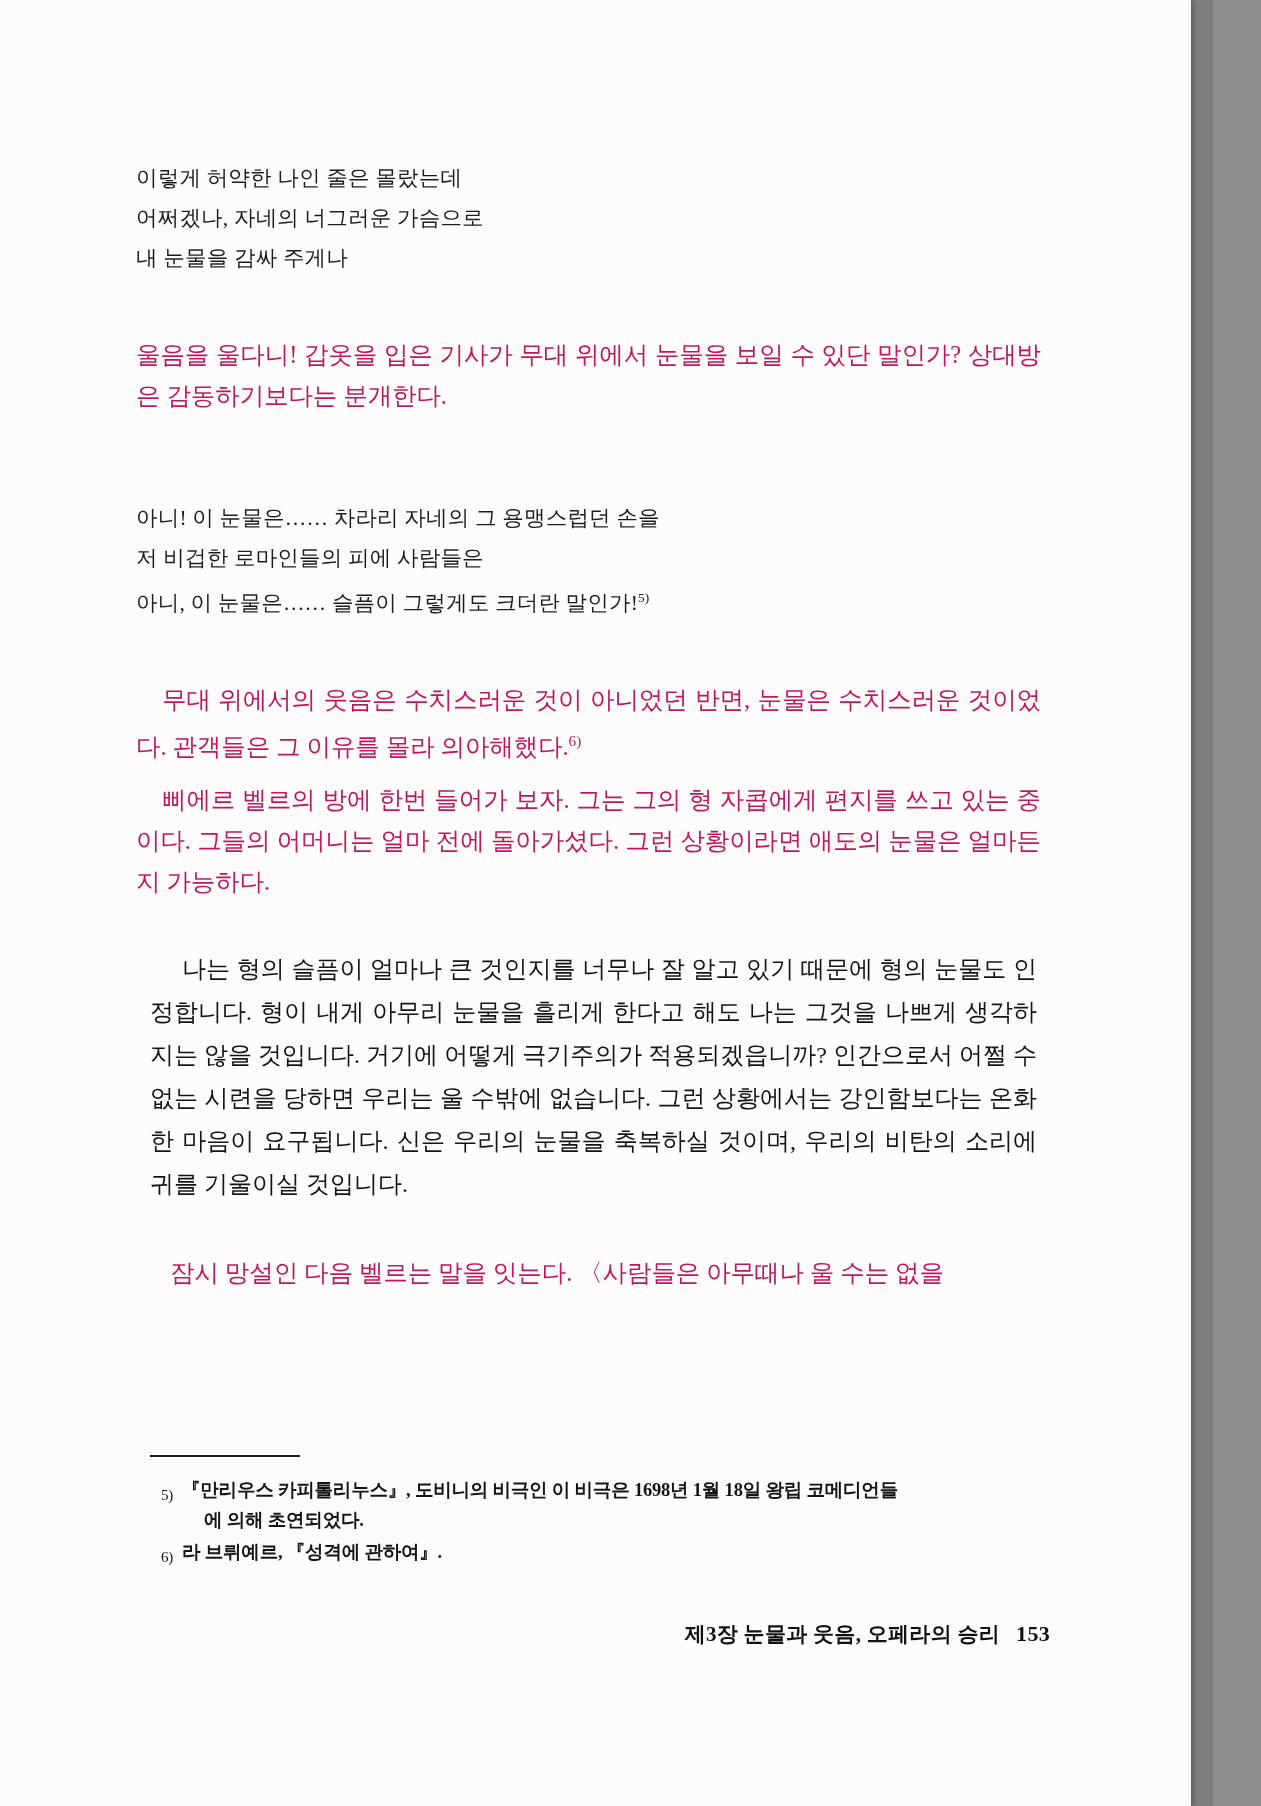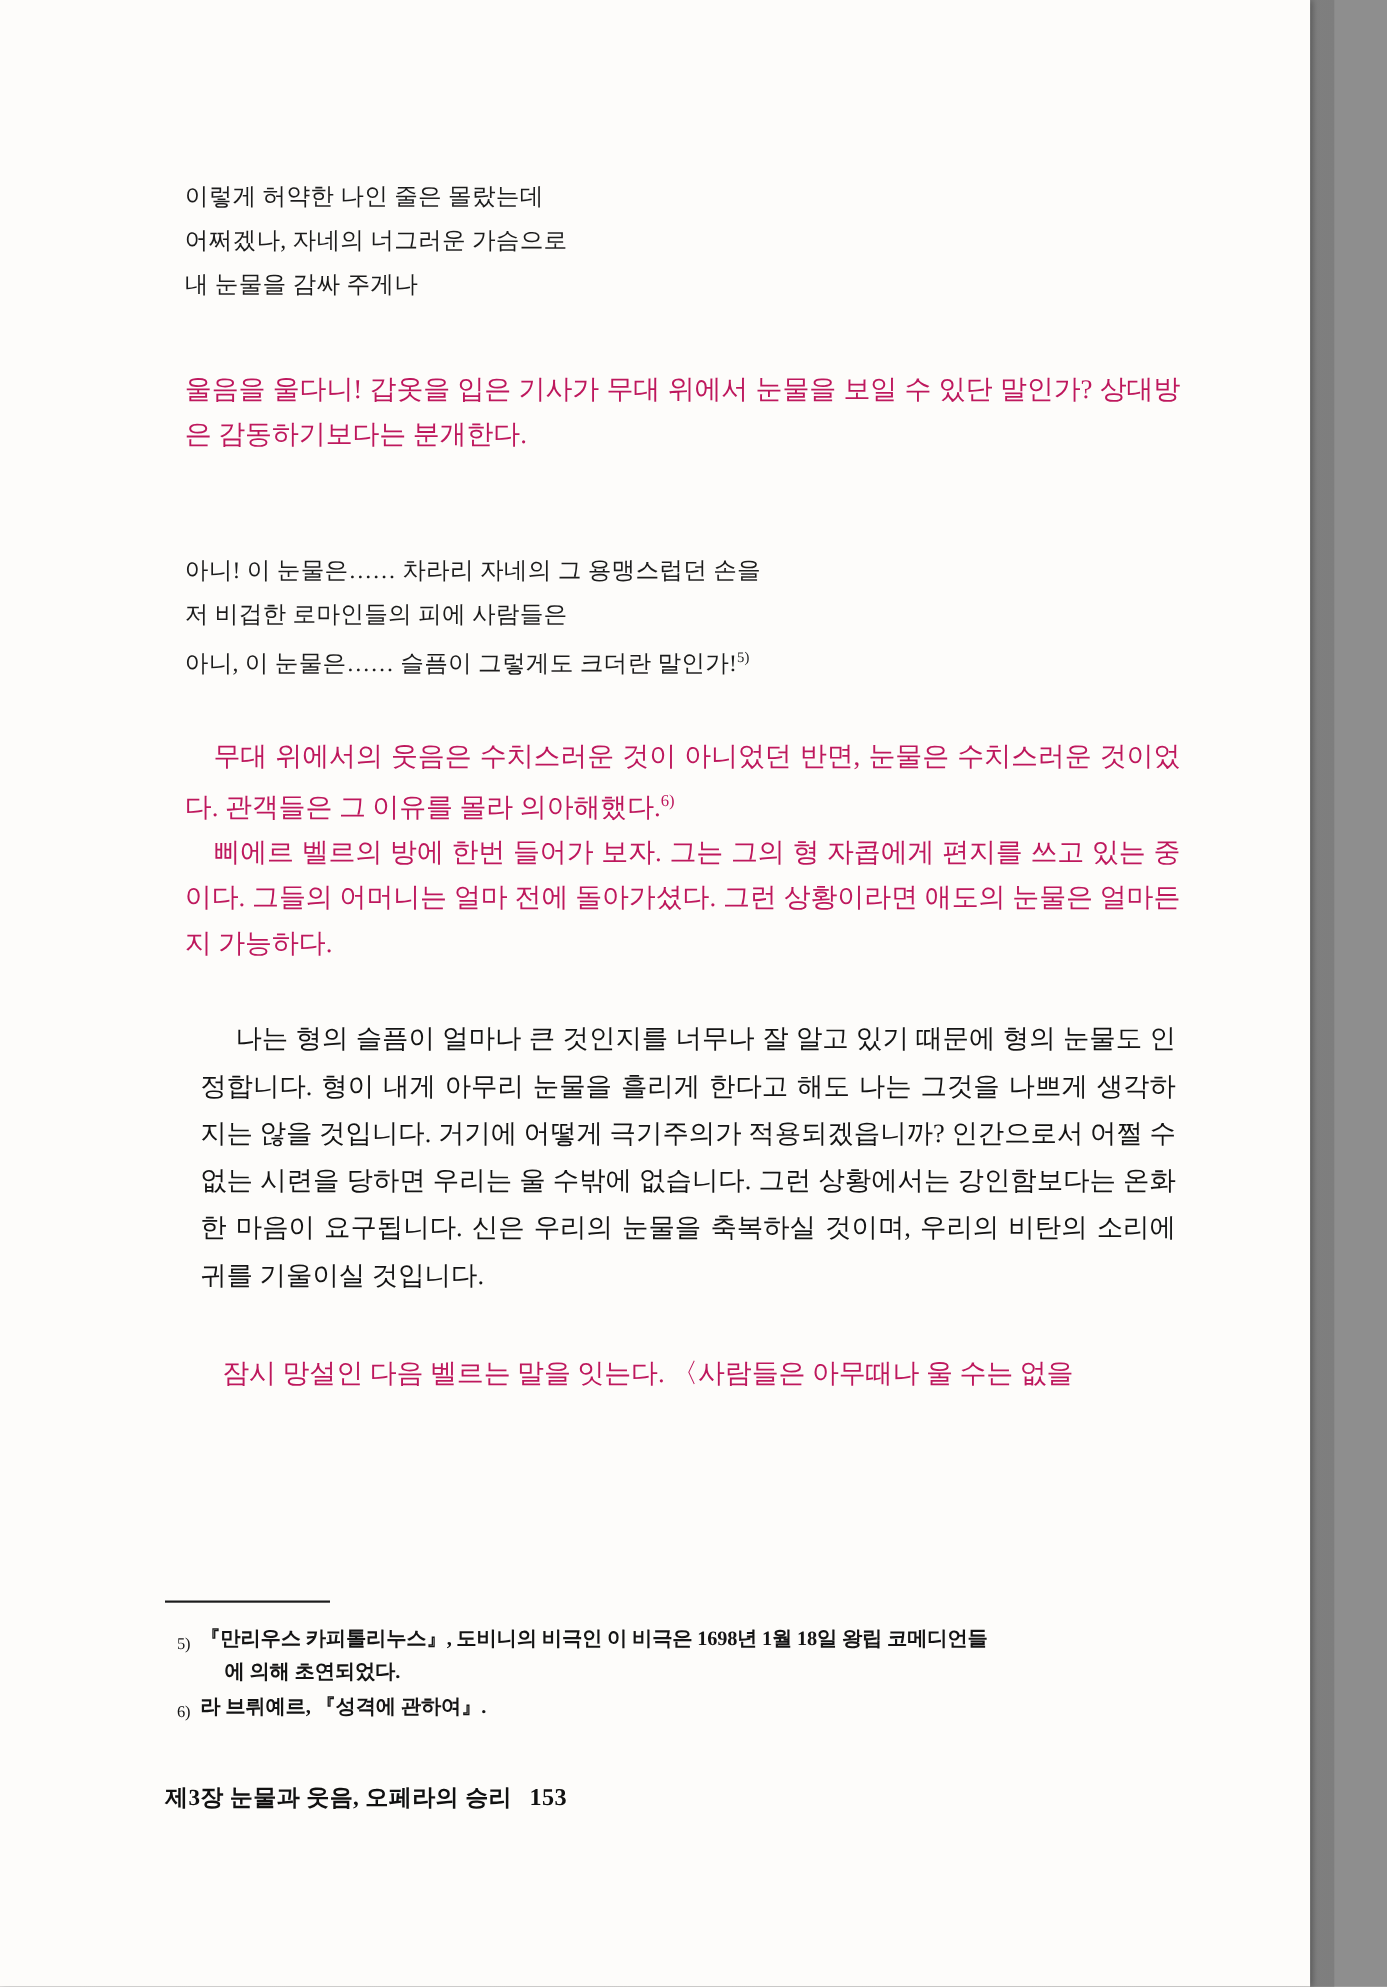--- a/index.html
+++ b/index.html
@@ -25,21 +25,21 @@
     position: absolute;
     left: 0;
     top: 0;
     width: 1191px;
     height: 1806px;
     background: #fdfcfa;
     box-shadow: 2px 0 6px rgba(0,0,0,0.35);
   }
   #page-inner {
     position: absolute;
-    left: 168px;
+    left: 136px;
     top: 0;
     width: 905px;
     height: 1742px;
   }
 
   .verse {
     font-size: 21.5px;
     line-height: 40px;
     color: #1c1c1c;
     letter-spacing: 0.2px;
@@ -48,21 +48,21 @@
 
   p.body {
     font-size: 24.5px;
     line-height: 41px;
     color: #be185d;
     margin: 0;
     text-align: justify;
     text-justify: inter-character;
     letter-spacing: -0.1px;
   }
-  p.body.indent { text-indent: 26px; }
+  p.body.indent { text-indent: 26px; margin-top: 12px; }
   p.body.indent-lg { text-indent: 34px; }
 
   .speaker {
     font-size: 22px;
     color: #1c1c1c;
     letter-spacing: 0.4px;
   }
 
   .quote {
     font-size: 24px;
@@ -124,20 +124,21 @@
     font-weight: 700;
   }
   .fn .fn-text .cont { display: block; padding-left: 22px; }
 
   
   #footer {
     position: absolute;
     left: 150px;
     top: 1620px;
     width: 900px;
+    text-align: right;
     padding-right: 22px;
     font-size: 21px;
     font-weight: 700;
     color: #111;
     letter-spacing: 0.3px;
   }
   #footer .pageno {
     margin-left: 16px;
     font-size: 22px;
   }

